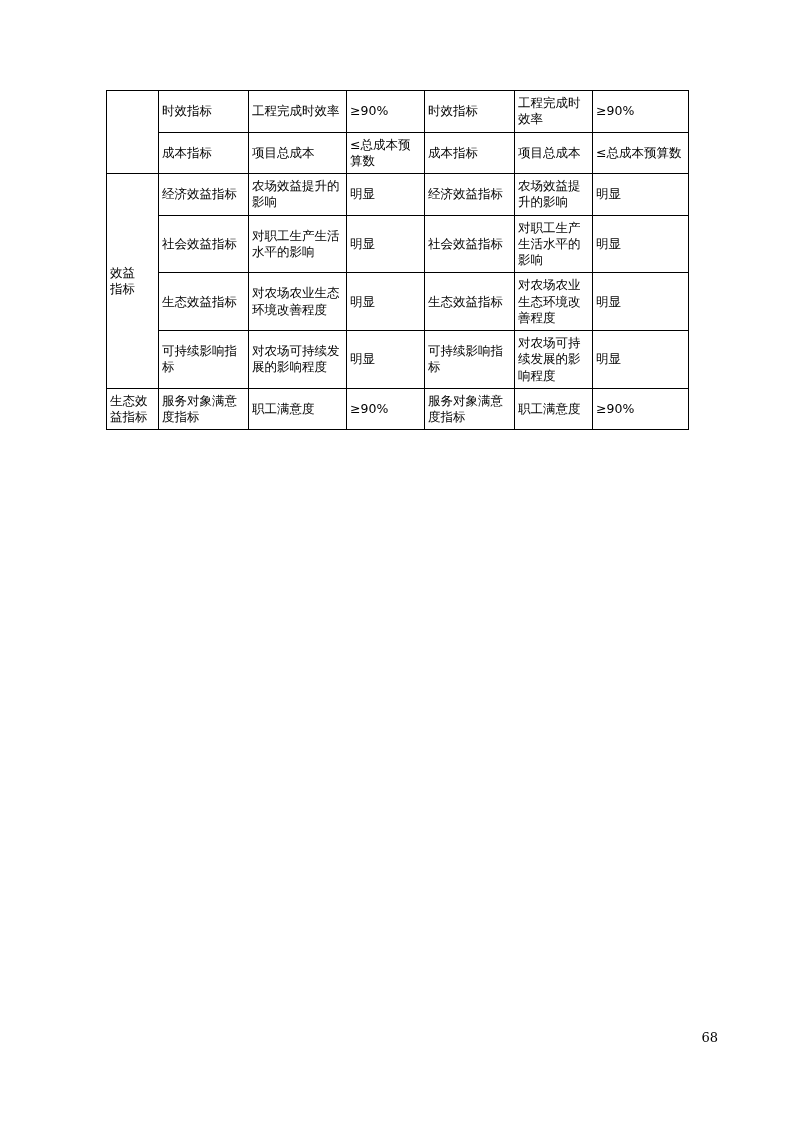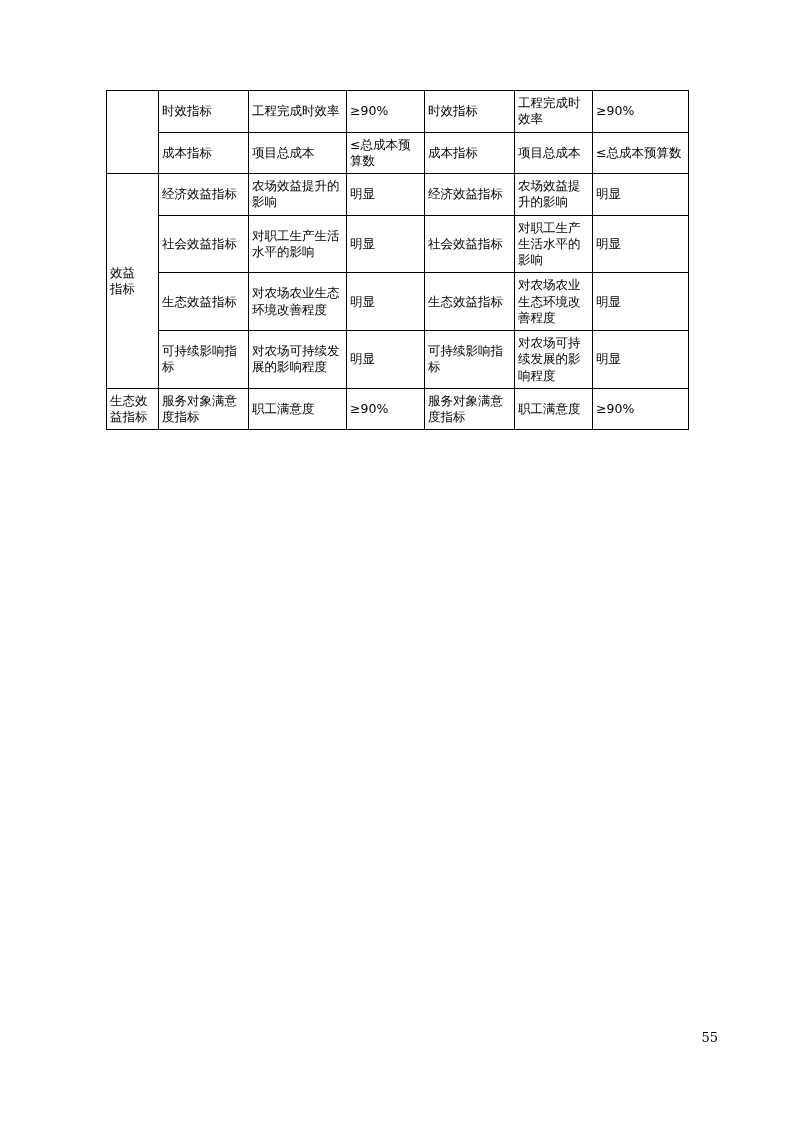--- a/index.html
+++ b/index.html
@@ -155,14 +155,14 @@
           <td class="c-left">职工满意度</td>
           <td class="c-center">≥90%</td>
         </tr>
       </tbody>
     </table>
 
 
 
   </div>
 
-  <div class="page-number">55</div>
+  <div class="page-number">68</div>
 </div>
 
 </body></html>

